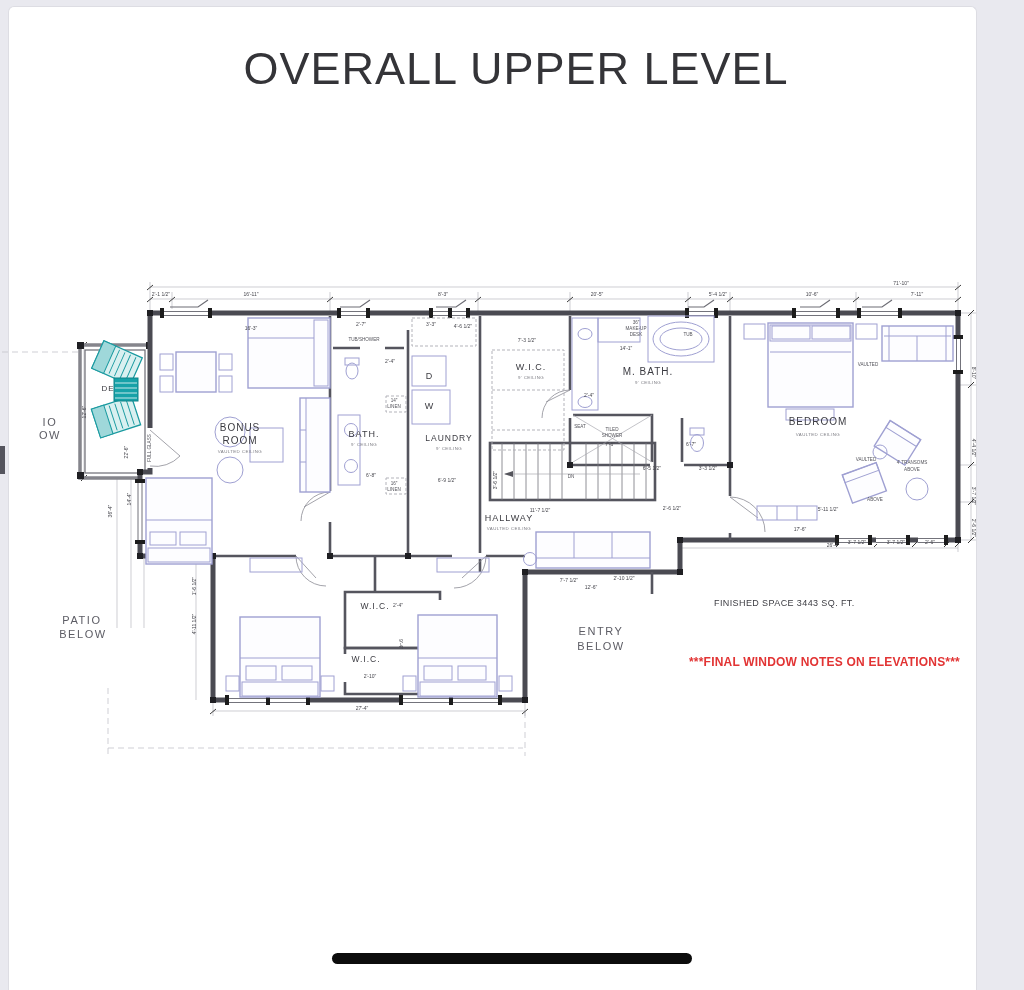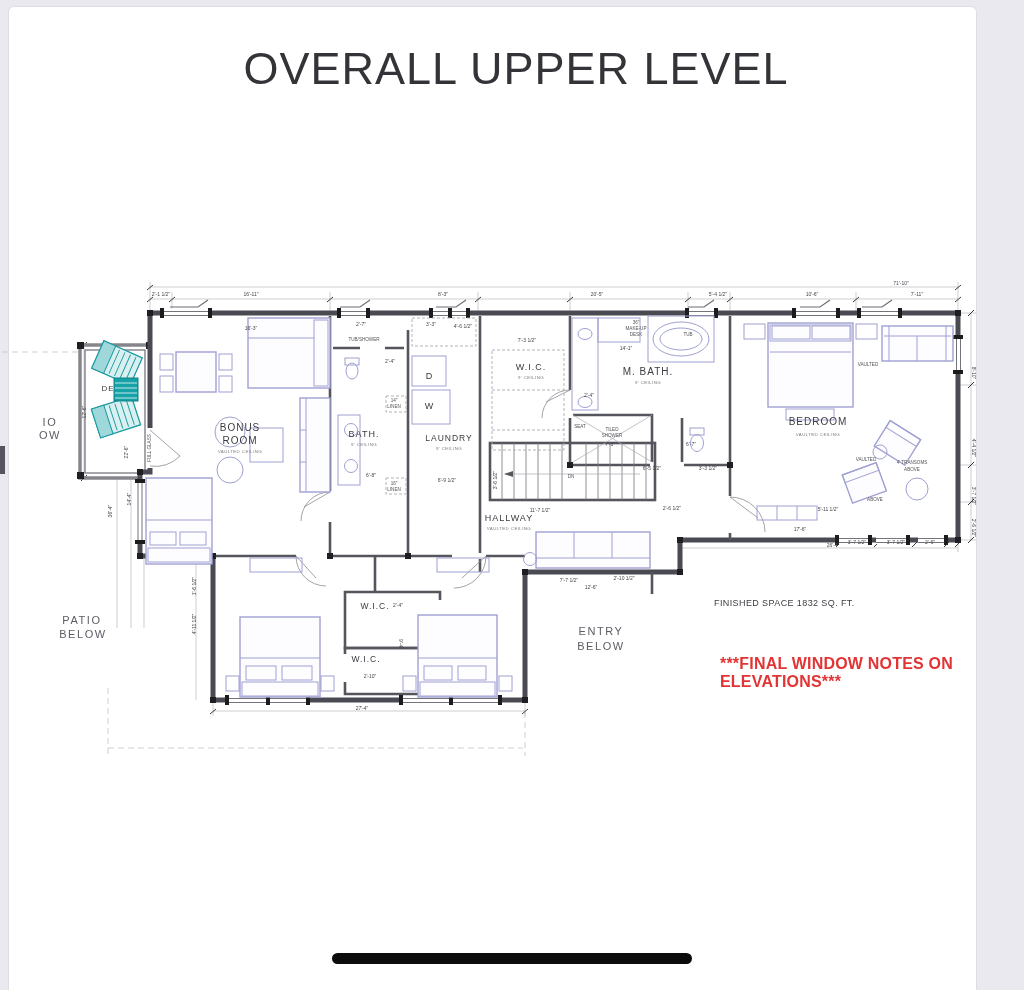--- a/index.html
+++ b/index.html
@@ -4,21 +4,21 @@
 <style>
   html,body{margin:0;padding:0}
   body{width:1024px;height:990px;background:#e9e9ef;position:relative;overflow:hidden;
        font-family:"Liberation Sans",sans-serif}
   .page{position:absolute;left:8px;top:6px;width:967px;height:984px;background:#ffffff;
         border:1px solid #dddde3;border-bottom:none;border-radius:6px 6px 0 0}
   .title{position:absolute;left:0;top:36px;width:100%;margin:4px;text-align:center;
          font-weight:300;font-size:45px;line-height:58px;color:#343438;letter-spacing:1px}
   #plan-svg{position:absolute;left:0;top:270px}
   .finished{position:absolute;left:714px;top:598px;font-size:9px;color:#3c3c42;letter-spacing:.4px}
-  .rednote{position:absolute;left:720px;top:655px;font-size:16px;font-weight:bold;
+  .rednote{position:absolute;left:689px;top:655px;font-size:12px;font-weight:bold;
            color:#e23434;letter-spacing:.2px}
   .home-indicator{position:absolute;left:332px;top:953px;width:360px;height:11px;
                   border-radius:6px;background:#0c0c0c}
 
   
   .wall-ext{fill:#ffffff;stroke:#4a4a52;stroke-width:5}
   .wall{stroke:#55555e;stroke-width:2.6;fill:none}
   .wall-thin{stroke:#6c6c74;stroke-width:1.2;fill:none}
   .gap{fill:#ffffff;stroke:none}
   .blk{fill:#1f1f23}
@@ -428,15 +428,15 @@
     <text x="196" y="586" class="t-dim" transform="rotate(-90 196 586)">1'-6 1/2"</text>
     <text x="196" y="624" class="t-dim" transform="rotate(-90 196 624)">4'-11 1/2"</text>
     <text x="497" y="480" class="t-dim" transform="rotate(-90 497 480)">3'-6 1/2"</text>
     <text x="972" y="373" class="t-dim" transform="rotate(90 972 373)">8'-10"</text>
     <text x="972" y="448" class="t-dim" transform="rotate(90 972 448)">4'-4 1/2"</text>
     <text x="972" y="496" class="t-dim" transform="rotate(90 972 496)">3'-7 1/2"</text>
     <text x="972" y="528" class="t-dim" transform="rotate(90 972 528)">2'-6 1/2"</text>
     <text x="399" y="644" class="t-dim" transform="rotate(90 399 644)">9'-4"</text>
   </svg>
 
-<div class="finished">FINISHED SPACE 1832 SQ. FT.</div>
+<div class="finished">FINISHED SPACE 3443 SQ. FT.</div>
 <div class="rednote">***FINAL WINDOW NOTES ON ELEVATIONS***</div>
 <div class="home-indicator"></div>
 
 </body></html>

